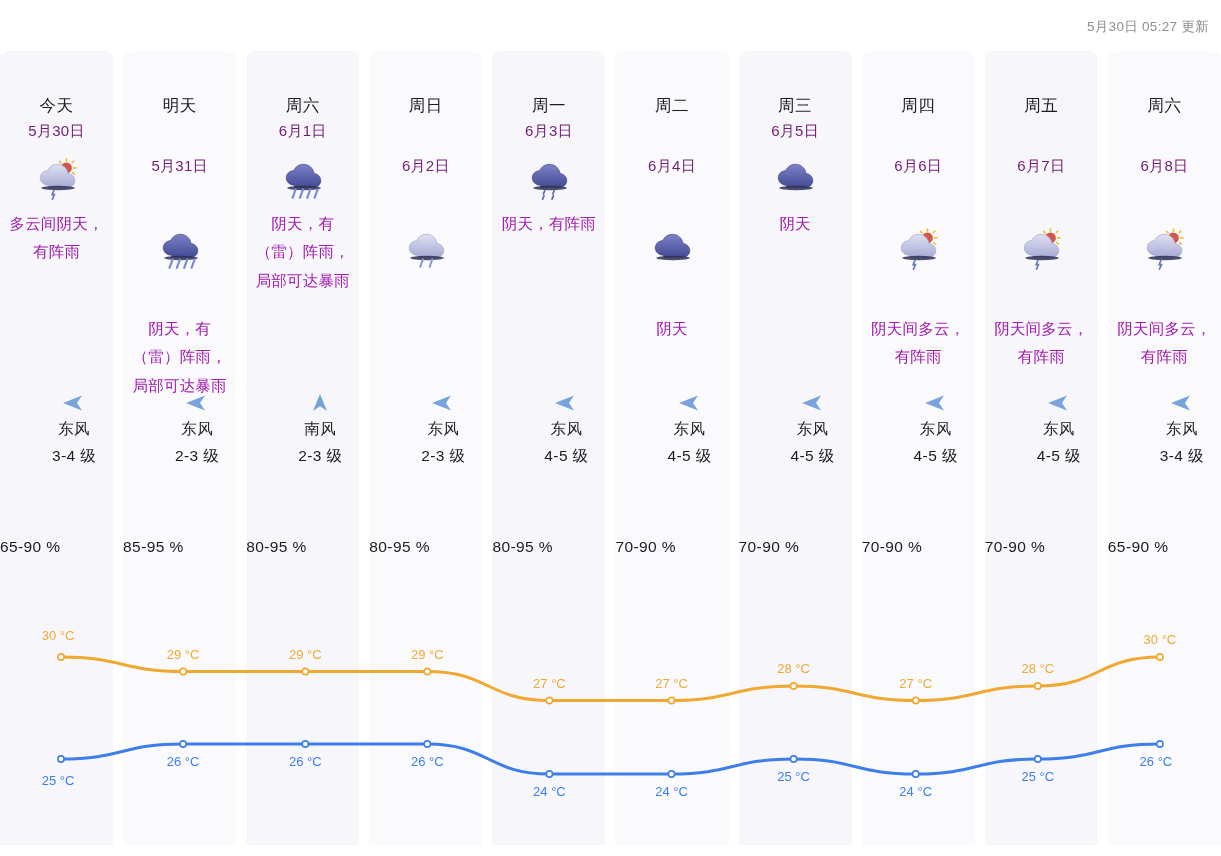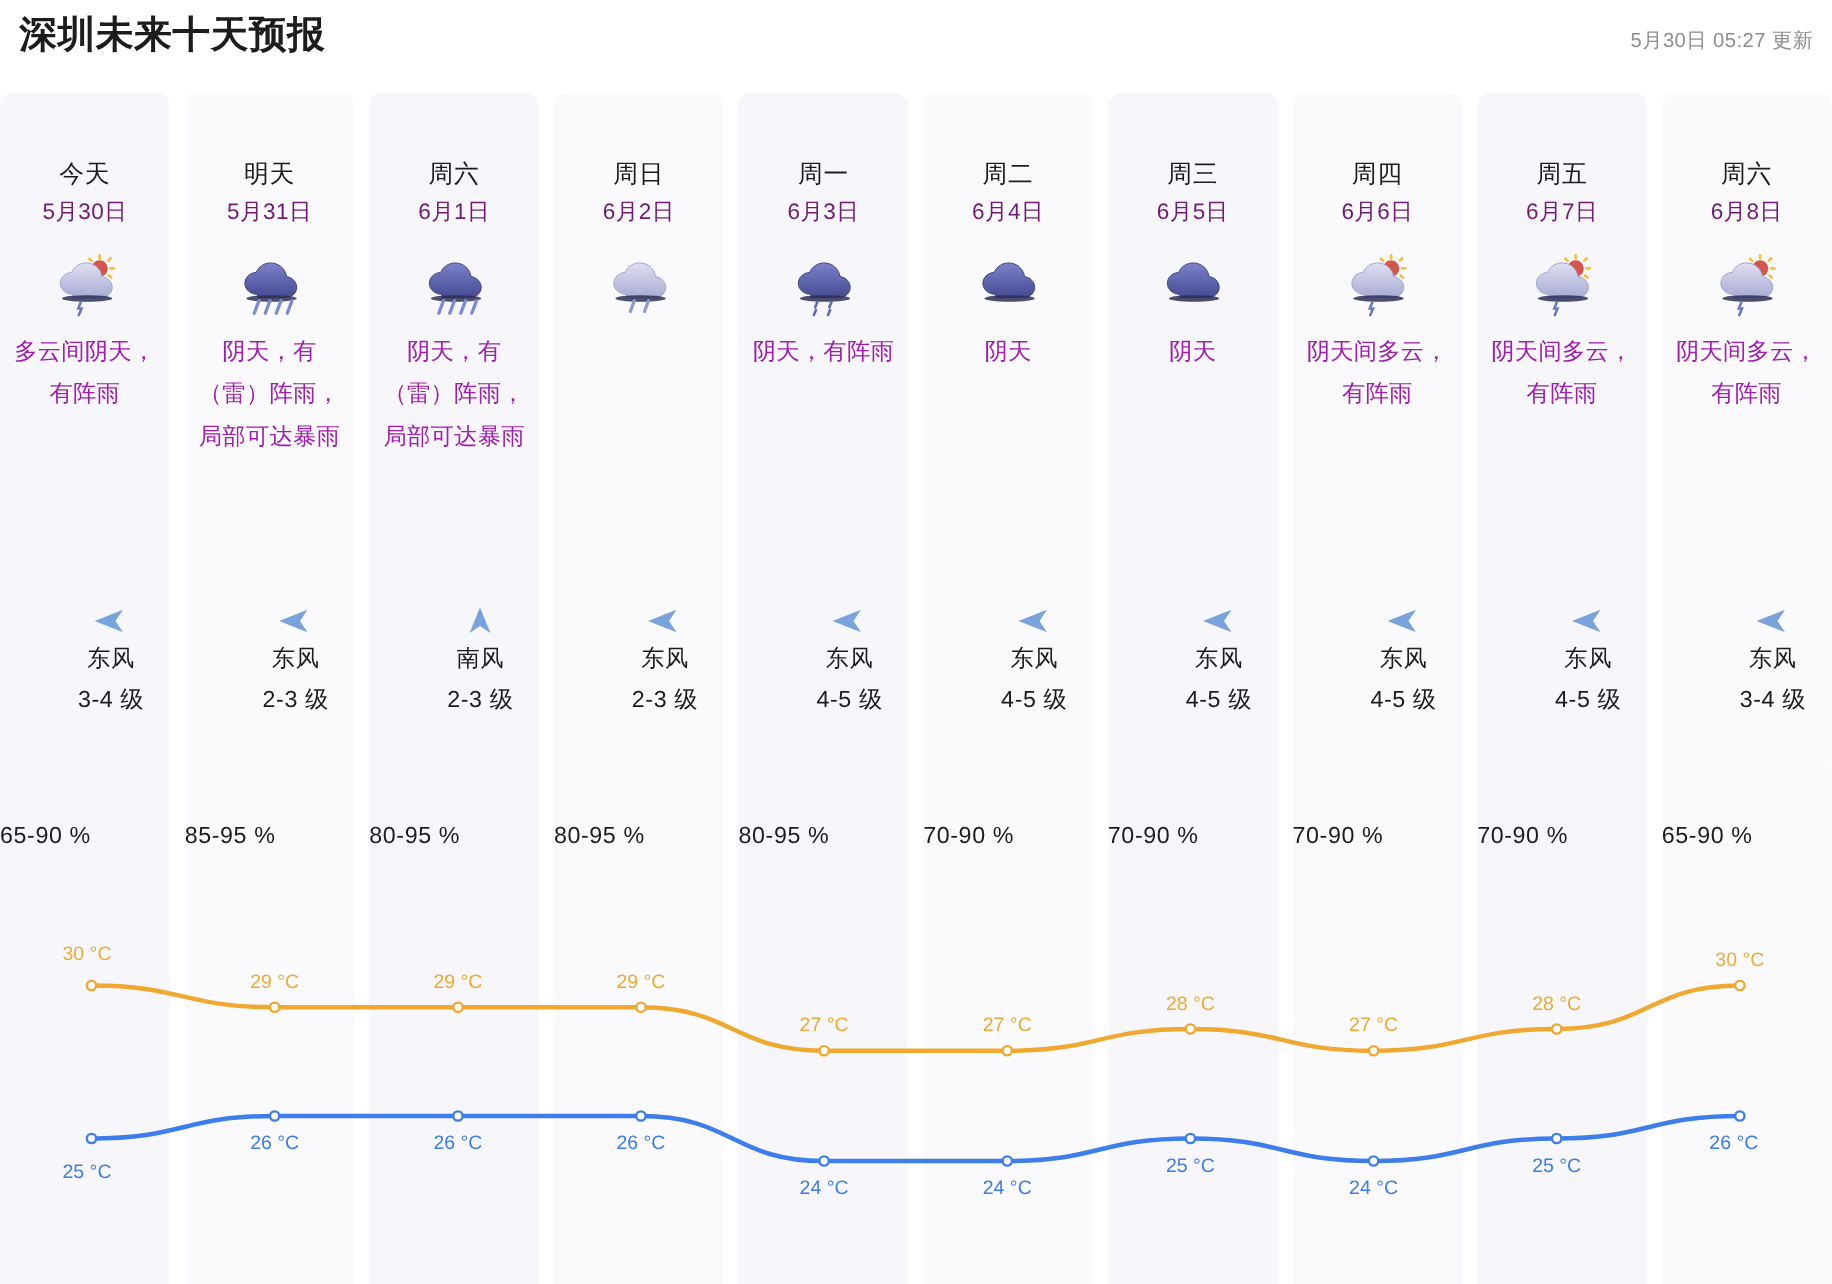--- a/index.html
+++ b/index.html
@@ -35,36 +35,36 @@
     right: 12px; top: 18px;
     font-size: 13.5px;
     color: #8e8e93;
     white-space: nowrap;
     letter-spacing: 0.3px;
   }
 
   
   .strip {
     position: absolute;
-    left: 0; top: 62px;
+    left: 0; top: 51px;
     width: 1221px; height: 794px;
     display: flex;
   }
   .day-col {
     position: relative;
     width: 122.1px;
     height: 794px;
     background: #f7f7fb;
     border-radius: 8px 8px 0 0;
     display: flex;
     flex-direction: column;
     align-items: center;
     flex: 0 0 122.1px;
   }
-  .day-col.alt { background: #fafafd; }
+  .day-col.alt { background: #fafafd; gap: 35px; }
 
   .dayname {
     margin-top: 42px;
     font-size: 16.5px;
     color: #1c1c1e;
     font-weight: 500;
     line-height: 1.55;
     letter-spacing: 0.5px;
   }
   .daydate {
@@ -144,21 +144,20 @@
     font-family: "Liberation Sans", sans-serif;
     text-anchor: middle;
   }
 </style>
 </head>
 <body>
 
 <div id="page">
 
   <div class="header">
-    <div class="page-title">深圳未来十天预报</div>
     <div class="update-time">5月30日 05:27 更新</div>
   </div>
 
   <div class="strip" id="strip">
       <div class="day-col" style="margin-right: 10px; flex-basis: 113.1px; width: 113.1px;">
         <div class="dayname">今天</div>
         <div class="daydate">5月30日</div>
         <div class="wicon"><svg width="60" height="44" viewBox="-4 0 52 42">
             <defs>
               <linearGradient id="gLight" x1="0" y1="0" x2="0" y2="1">
@@ -430,21 +429,21 @@
           <div class="wind-arrow">
             <svg width="26" height="20" viewBox="0 0 26 20">
               <path d="M2,10 L21,2.5 L16,10 L21,17.5 Z" fill="#79a3dd"></path>
             </svg>
           </div>
           <div class="wind-dir">东风</div>
           <div class="wind-level">4-5 级</div>
         </div>
         <div class="humidity">70-90 %</div>
       </div>
-      <div class="day-col" style="margin-right: 10px; flex-basis: 113.1px; width: 113.1px;">
+      <div class="day-col" style="margin-right: 10px; flex-basis: 113.1px; width: 113.1px; gap: 35px;">
         <div class="dayname">周五</div>
         <div class="daydate">6月7日</div>
         <div class="wicon"><svg width="60" height="44" viewBox="-4 0 52 42">
             <defs>
               <linearGradient id="gLight" x1="0" y1="0" x2="0" y2="1">
                 <stop offset="0%" stop-color="#dfe0f2"></stop>
                 <stop offset="100%" stop-color="#a8abd4"></stop>
               </linearGradient>
               <linearGradient id="gDark" x1="0" y1="0" x2="0" y2="1">
                 <stop offset="0%" stop-color="#7b82c9"></stop>

